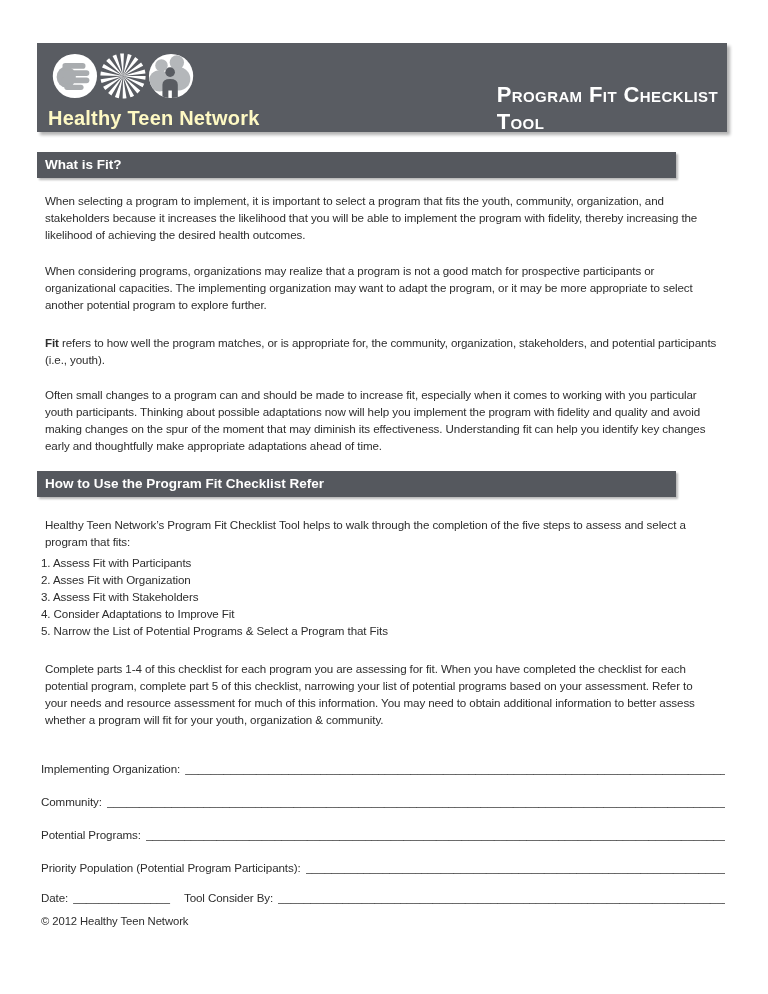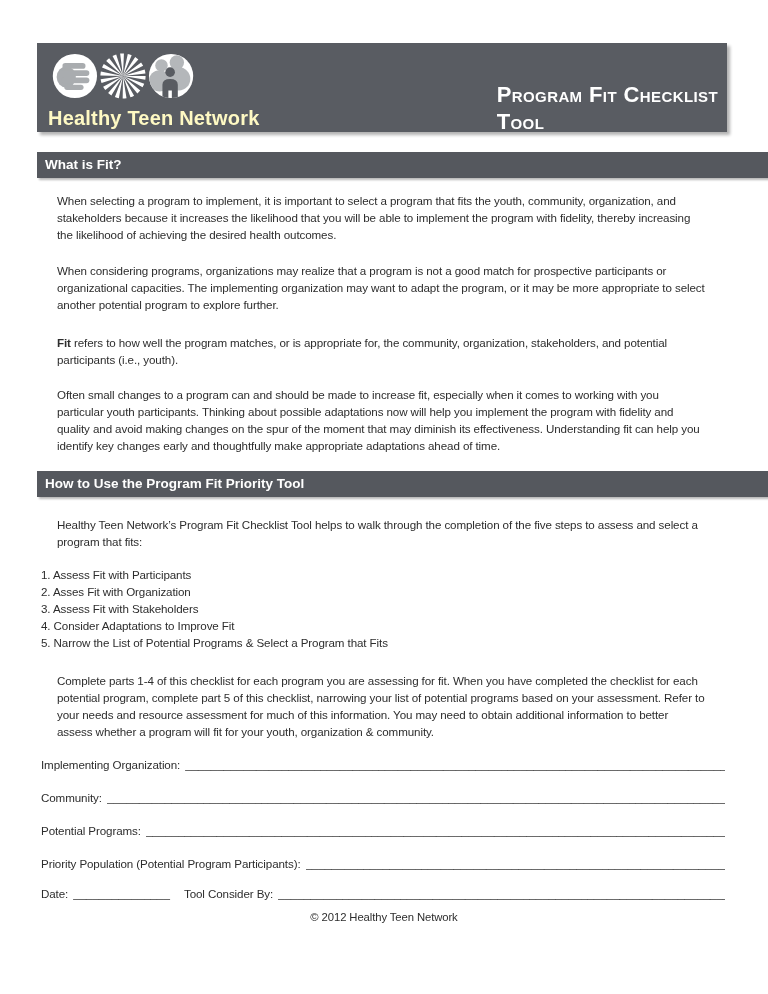--- a/index.html
+++ b/index.html
@@ -24,53 +24,53 @@
     letter-spacing:0.2px; margin-top:2px; white-space:nowrap;
   }
   .doc-title {
     padding:30px 9px 0 0; color:#ffffff;
     font-weight:700; font-variant:small-caps; letter-spacing:0.4px;
   }
   .title-line { font-size:22px; line-height:27px; white-space:nowrap; }
 
   
   .bar {
-    box-sizing:border-box; width:731px;
+    box-sizing:border-box; width:639px;
     background:#55585e; color:#ffffff;
     font-size:13.5px; font-weight:700; letter-spacing:0;
     padding:4px 8px 5px 8px;
     box-shadow:2px 2px 2px rgba(0,0,0,0.28);
   }
   .bar-1 { margin-top:20px; }
   .bar-2 { margin-top:17px; }
   .bar-3 { margin-top:21px; }
 
   
-  .para { margin:16px; padding:0 6px 0 4px; }
+  .para { margin:4px; padding:0 6px 0 4px; }
   .p1 { margin-top:14px; }
   .p2 { margin-top:21px; }
   .p3 { margin-top:19px; }
   .p4 { margin-top:18px; }
   .intro { margin-top:19px; }
   .outro { margin-top:21px; }
   .bold { font-weight:700; }
   .steps { padding:0 6px 0 4px; }
   .step { white-space:nowrap; }
 
   
   .frow { display:flex; align-items:baseline; padding:0 2px 0 4px; }
-  .frow-1 { margin-top:8px;text-align:center; }
+  .frow-1 { margin-top:32px;text-align:center; }
   .frow-n { margin-top:16px; }
   .frow-date { margin-top:13px;align-items:center; }
   .flabel { white-space:nowrap; padding-right:5px; }
   .fline { flex:1 1 auto; overflow:hidden; white-space:nowrap; letter-spacing:0; }
   .dblank { white-space:nowrap; letter-spacing:0; margin-right:14px; }
   .flabel2 { white-space:nowrap; padding-right:5px; }
 
-  .copyright { margin-top:7px; padding-left:4px; font-size:11.3px;text-align:center; }
+  .copyright { margin-top:7px; padding-left:4px; font-size:11.3px; }
 </style>
 </head>
 <body>
 
 <div class="page">
 
   <header class="banner">
     <div class="logo">
       <svg width="150" height="50" viewBox="0 0 150 52">
         <defs>
@@ -124,21 +124,21 @@
   <div class="bar bar-1">What is Fit?</div>
 
   <p class="para p1">When selecting a program to implement, it is important to select a program that fits the youth, community, organization, and stakeholders because it increases the likelihood that you will be able to implement the program with fidelity, thereby increasing the likelihood of achieving the desired health outcomes.</p>
 
   <p class="para p3">When considering programs, organizations may realize that a program is not a good match for prospective participants or organizational capacities.  The implementing organization may want to adapt the program, or it may be more appropriate to select another potential program to explore further.</p>
 
   <p class="para p2"><span class="bold">Fit</span><span> refers to how well the program matches, or is appropriate for, the community, organization, stakeholders, and potential participants (i.e., youth).</span></p>
 
   <p class="para p4">Often small changes to a program can and should be made to increase fit, especially when it comes to working with you particular youth participants. Thinking about possible adaptations now will help you implement the program with fidelity and quality and avoid making changes on the spur of the moment that may diminish its effectiveness.  Understanding fit can help you identify key changes early and thoughtfully make appropriate adaptations ahead of time.</p>
 
-  <div class="bar bar-2">How to Use the Program Fit Priority Tool</div>
+  <div class="bar bar-2">How to Use the Program Fit Checklist Refer</div>
 
   <p class="para intro">Healthy Teen Network’s Program Fit Checklist Tool helps to walk through the completion of the five steps to assess and select a program that fits:</p>
 
   <div class="steps">
     <div class="step">1. Assess Fit with Participants</div>
     <div class="step">2. Asses Fit with Organization</div>
     <div class="step">3. Assess Fit with Stakeholders</div>
     <div class="step">4. Consider Adaptations to Improve Fit</div>
     <div class="step">5. Narrow the List of Potential Programs &amp; Select a Program that Fits</div>
   </div>

